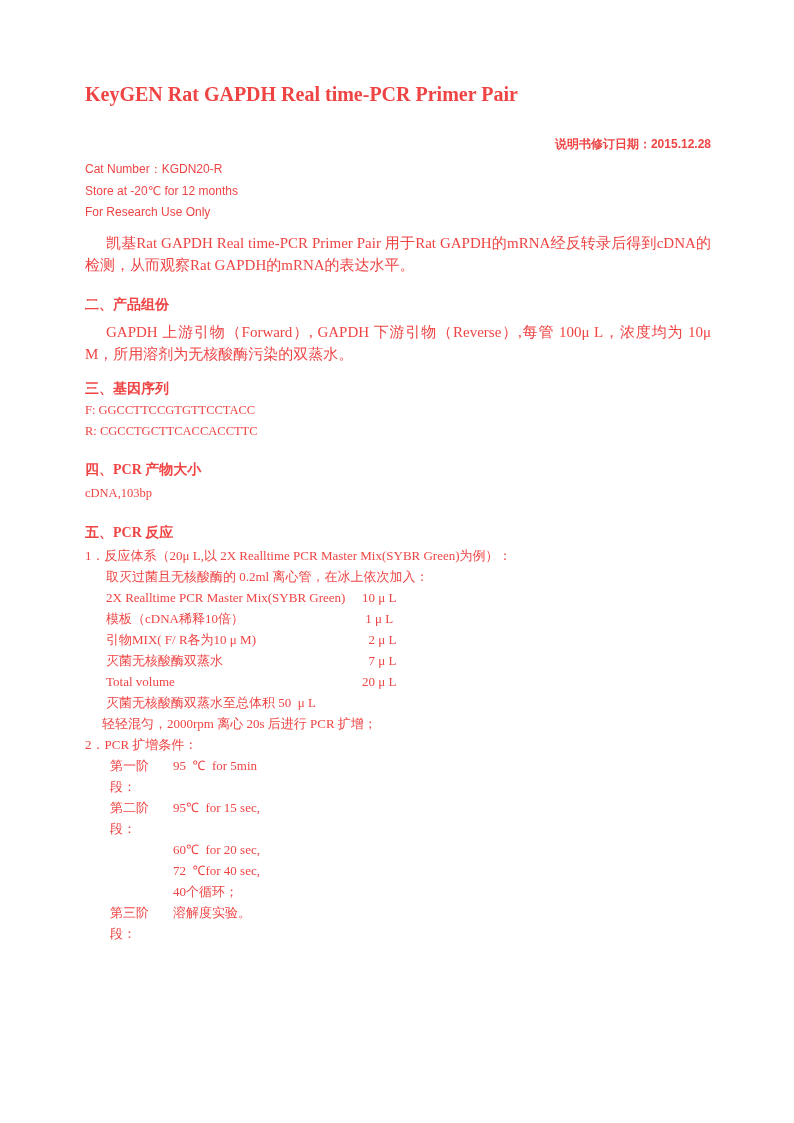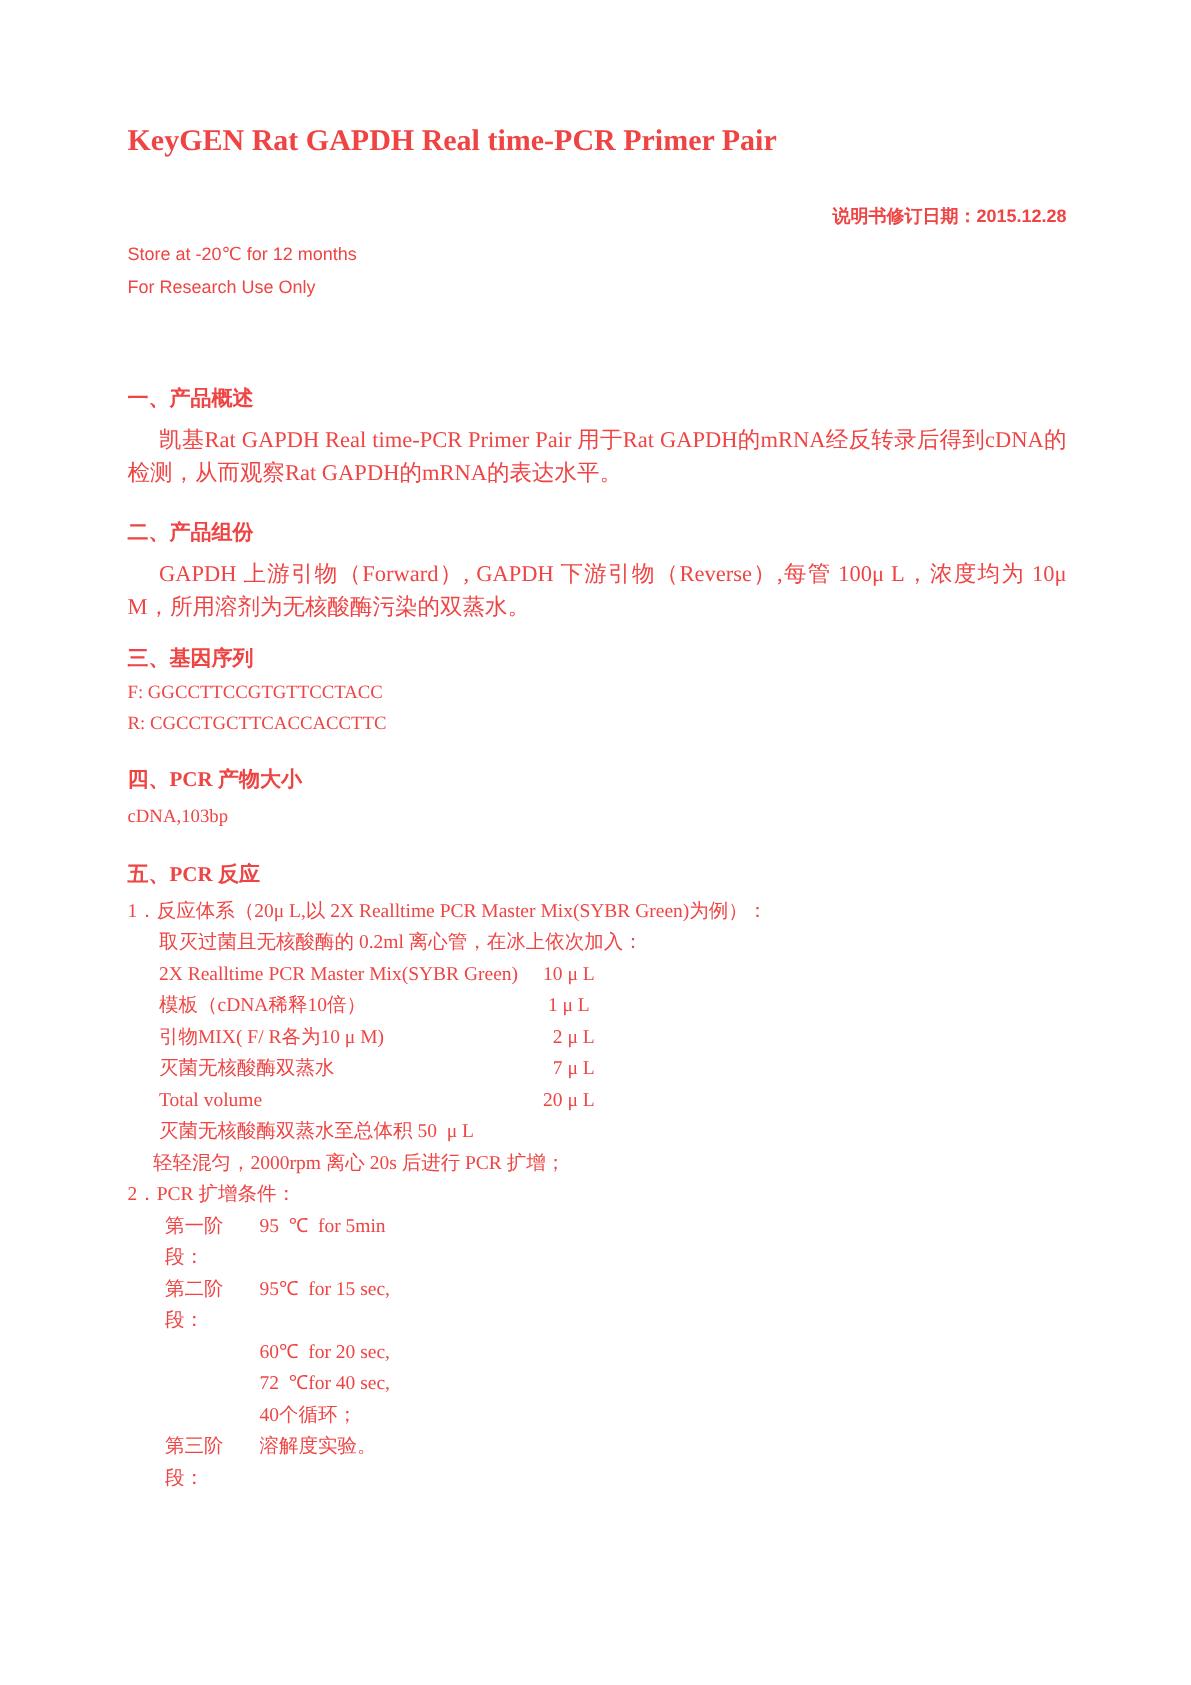--- a/index.html
+++ b/index.html
@@ -69,26 +69,26 @@
 </head>
 <body>
 
 <div class="page">
 
   <h1 class="doc-title">KeyGEN Rat GAPDH Real time-PCR Primer Pair</h1>
 
   <div class="revision-line">说明书修订日期：2015.12.28</div>
 
   <div class="info-block">
+    <div>Cat Number：KGDN20-R</div>
     <div>Store at -20℃ for 12 months</div>
     <div>For Research Use Only</div>
   </div>
 
   <div class="section sec-1">
-    <h2 class="section-heading">一、产品概述</h2>
     <p class="section-body">凯基Rat GAPDH Real time-PCR Primer Pair 用于Rat GAPDH的mRNA经反转录后得到cDNA的检测，从而观察Rat GAPDH的mRNA的表达水平。</p>
   </div>
 
   <div class="section sec-2">
     <h2 class="section-heading">二、产品组份</h2>
     <p class="section-body">GAPDH 上游引物（Forward）, GAPDH 下游引物（Reverse）,每管 100μ L，浓度均为 10μ M，所用溶剂为无核酸酶污染的双蒸水。</p>
   </div>
 
   <div class="section sec-3">
     <h2 class="section-heading">三、基因序列</h2>

